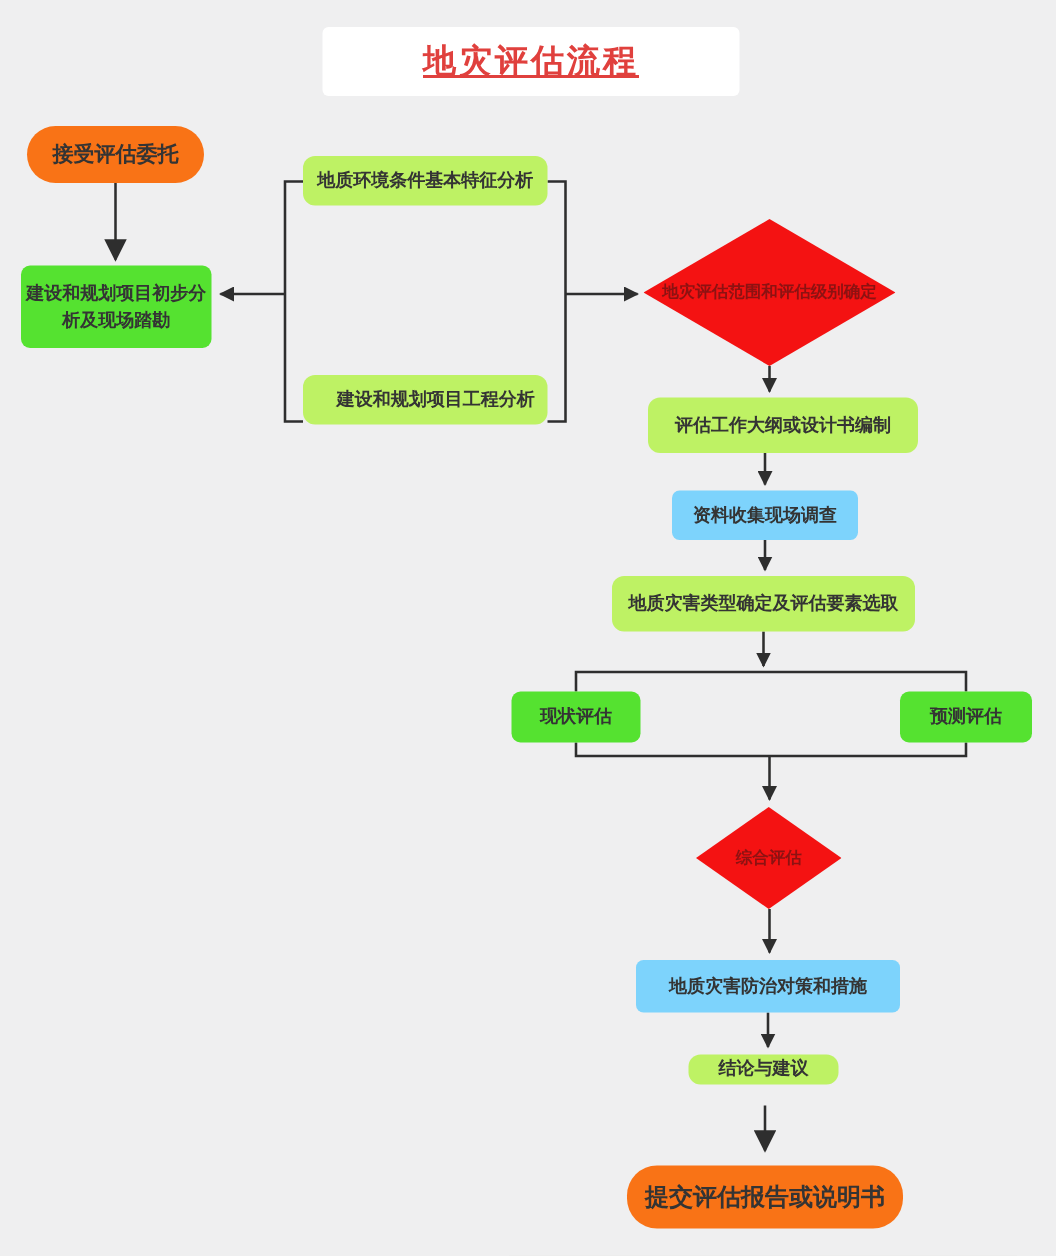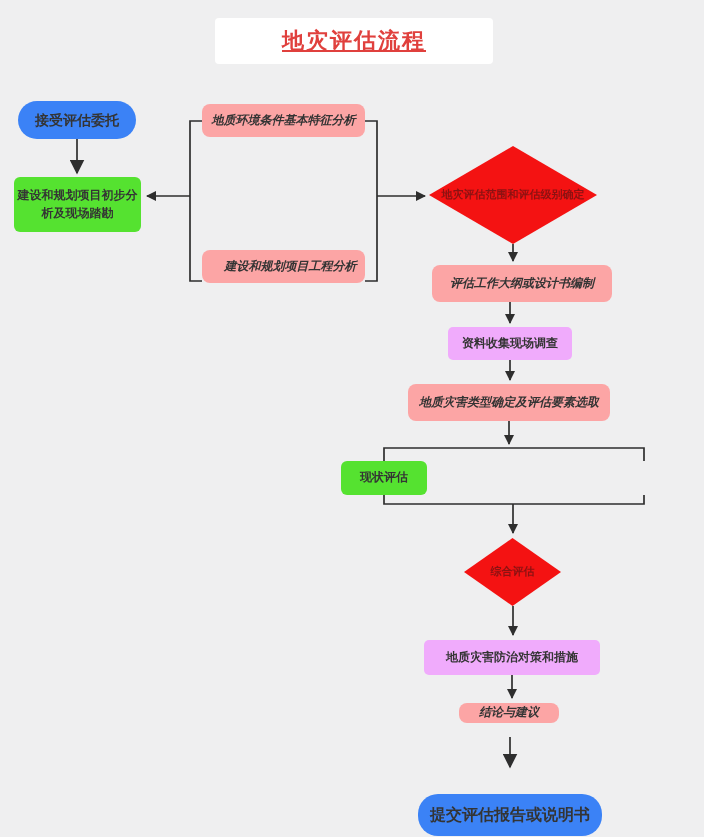--- a/index.html
+++ b/index.html
@@ -23,24 +23,24 @@
   }
   .title-box{
     position:absolute;left:215px;top:18px;width:278px;height:46px;
     background:#ffffff;border-radius:4px;z-index:2;
     display:flex;align-items:center;justify-content:center;
     color:#e0403d;font-size:22px;font-weight:bold;
     font-family:"DejaVu Serif","Liberation Serif",serif;
     letter-spacing:2px;
     text-decoration:underline;
   }
-  .pill{background:#3b82f6;border-radius:20px;margin-top:17px;}
+  .pill{background:#f97316;border-radius:20px;}
   .green{background:#55e230;border-radius:6px;}
-  .cyan{background:#fca5a5;border-radius:8px;font-style:italic;}
-  .yellow{background:#f0abfc;border-radius:5px;}
+  .cyan{background:#bef264;border-radius:8px;}
+  .yellow{background:#7dd3fc;border-radius:5px;}
   .diamond{
     background:#f41212;
     clip-path:polygon(50% 0,100% 50%,50% 100%,0 50%);
     color:#8c1212;font-size:11px;white-space:nowrap;
   }
   .nowrap{white-space:nowrap;}
   .n-start{left:18px;top:84px;width:118px;height:38px;font-size:14px;}
   .n-preliminary{left:14px;top:177px;width:127px;height:55px;padding:0 0;}
   .n-geo-env{left:202px;top:104px;width:163px;height:33px;}
   .n-project-eng{left:202px;top:250px;width:163px;height:33px;padding-left:14px;}
@@ -116,20 +116,21 @@
   <div class="node diamond n-scope">地灾评估范围和评估级别确定</div>
 
   <div class="node cyan n-outline nowrap">评估工作大纲或设计书编制</div>
 
   <div class="node yellow n-data nowrap">资料收集现场调查</div>
 
   <div class="node cyan n-type nowrap">地质灾害类型确定及评估要素选取</div>
 
   <div class="node green n-current nowrap">现状评估</div>
 
+  <div class="node green n-predict nowrap">预测评估</div>
 
   <div class="node diamond n-comprehensive">综合评估</div>
 
   <div class="node yellow n-counter nowrap">地质灾害防治对策和措施</div>
 
   <div class="node cyan n-conclusion nowrap">结论与建议</div>
 
   <div class="node pill n-end nowrap">提交评估报告或说明书</div>
 
 </div>

